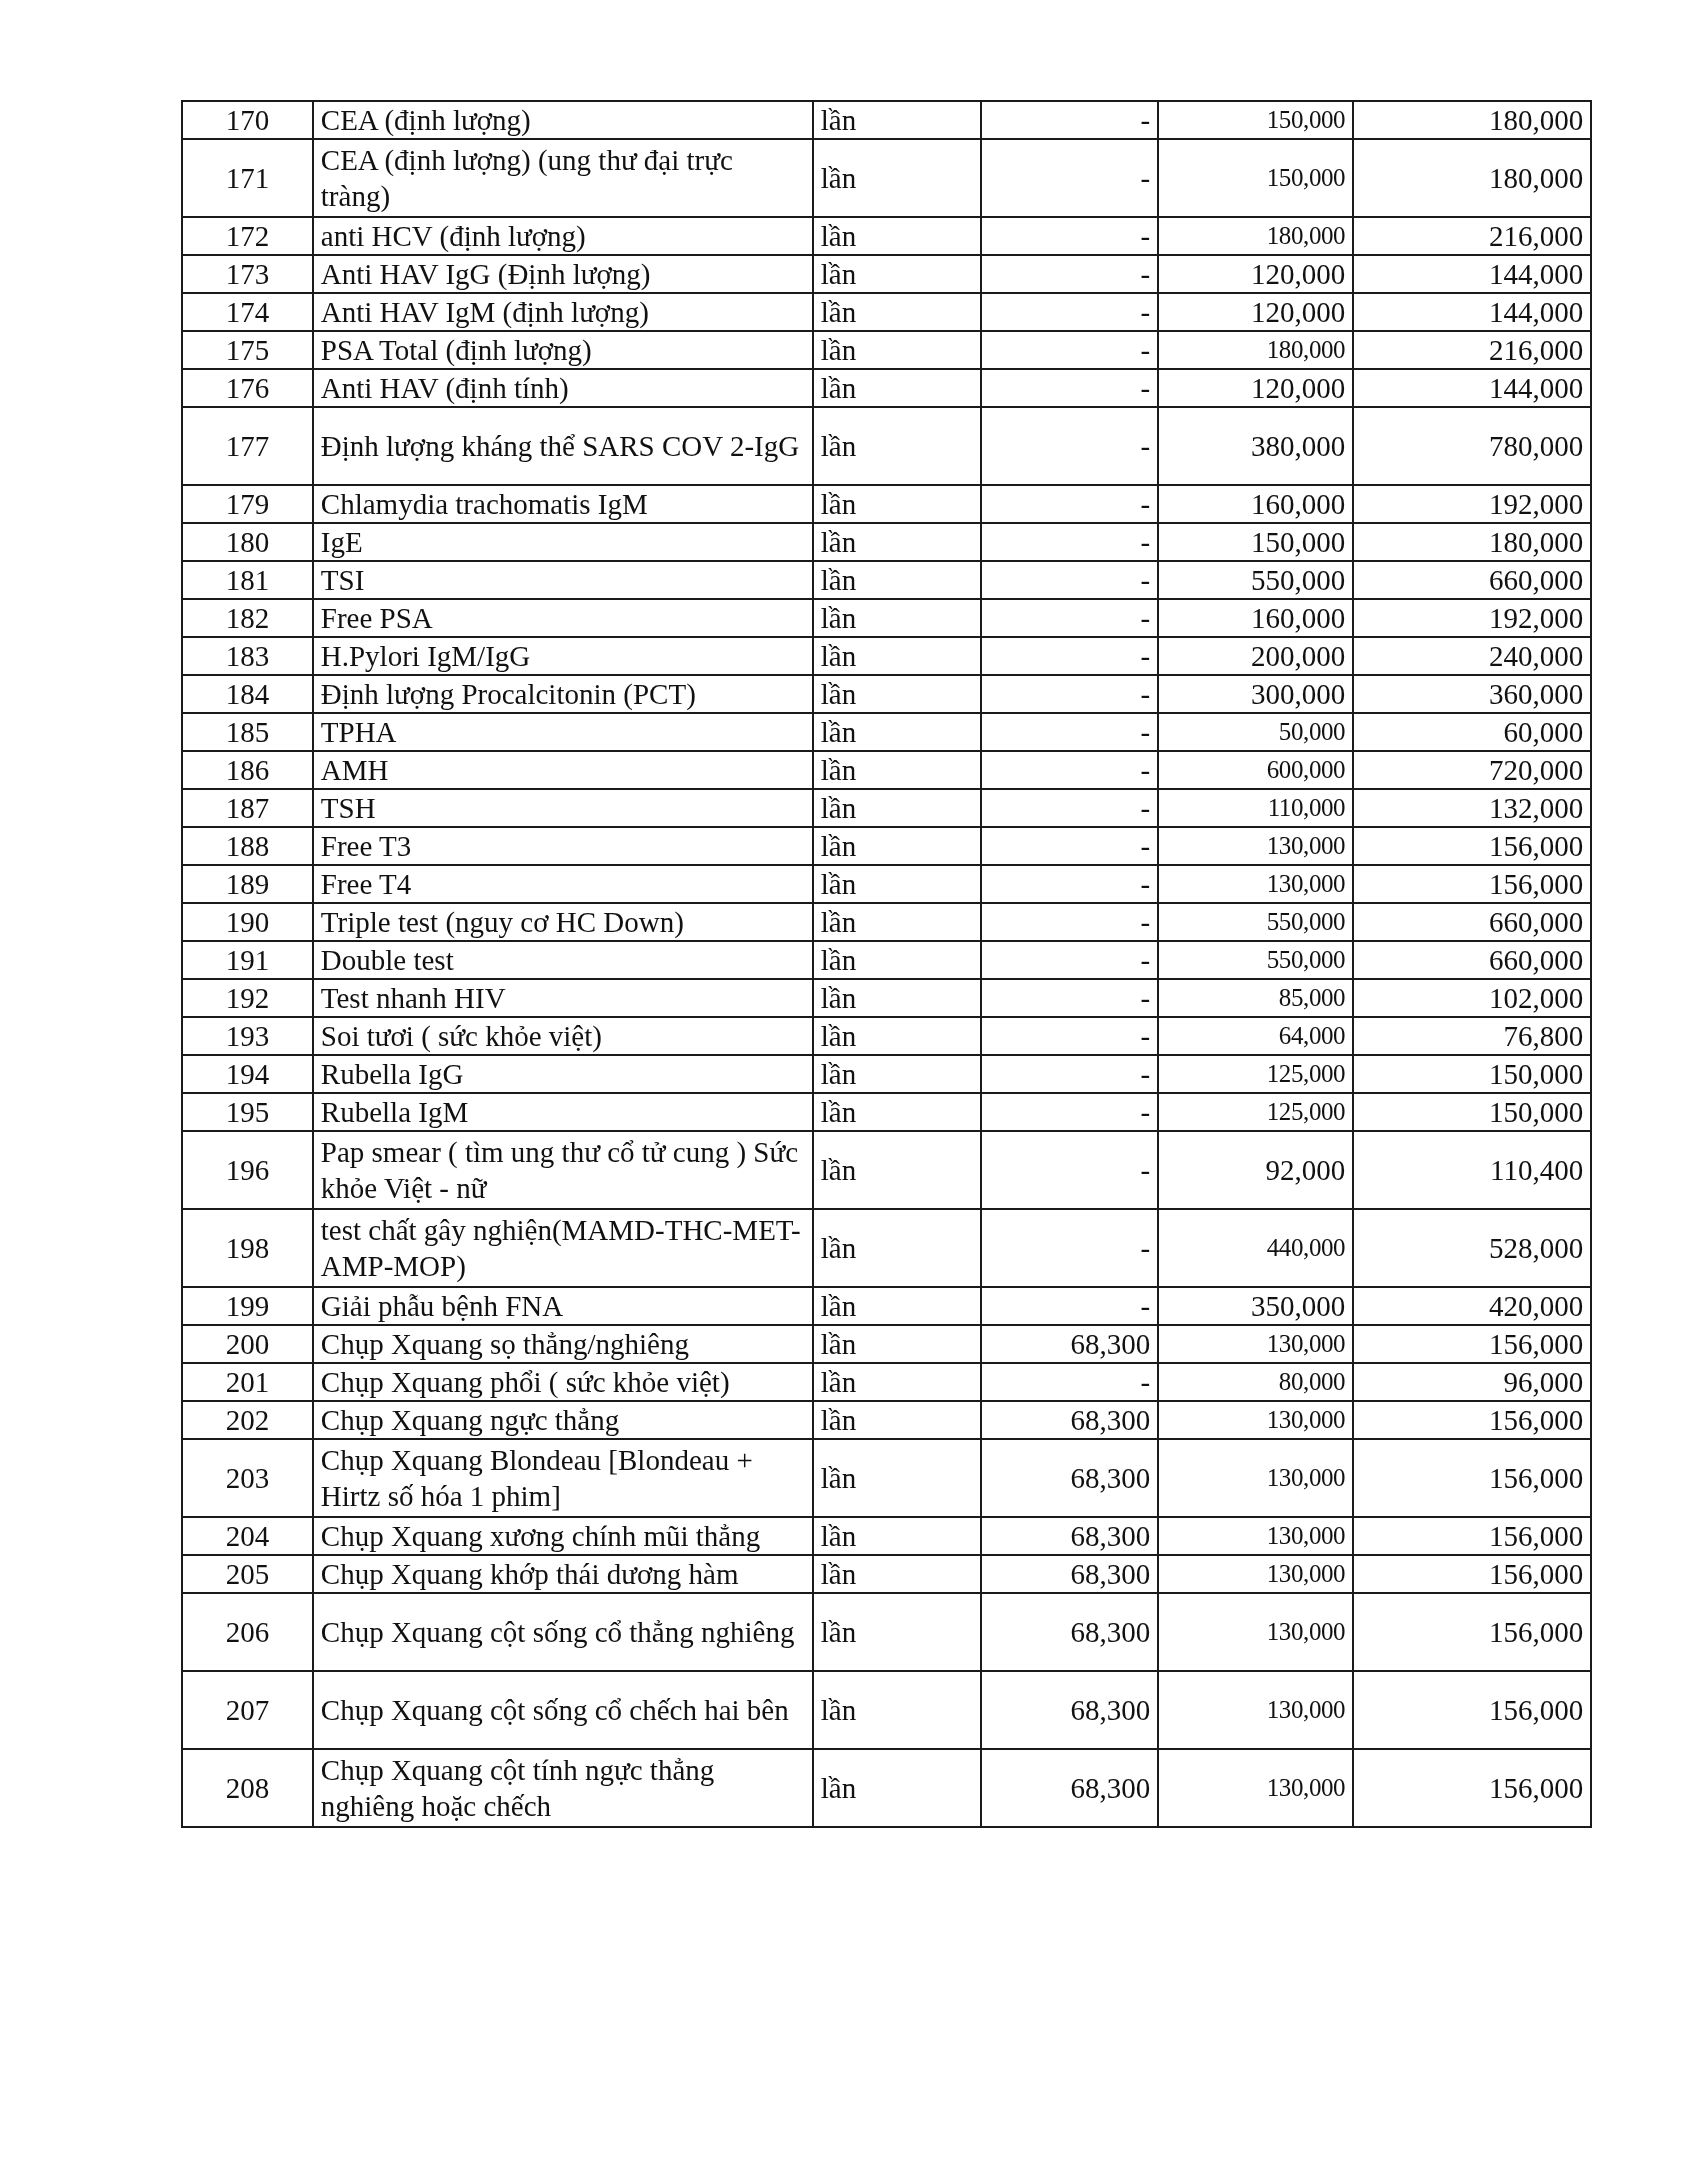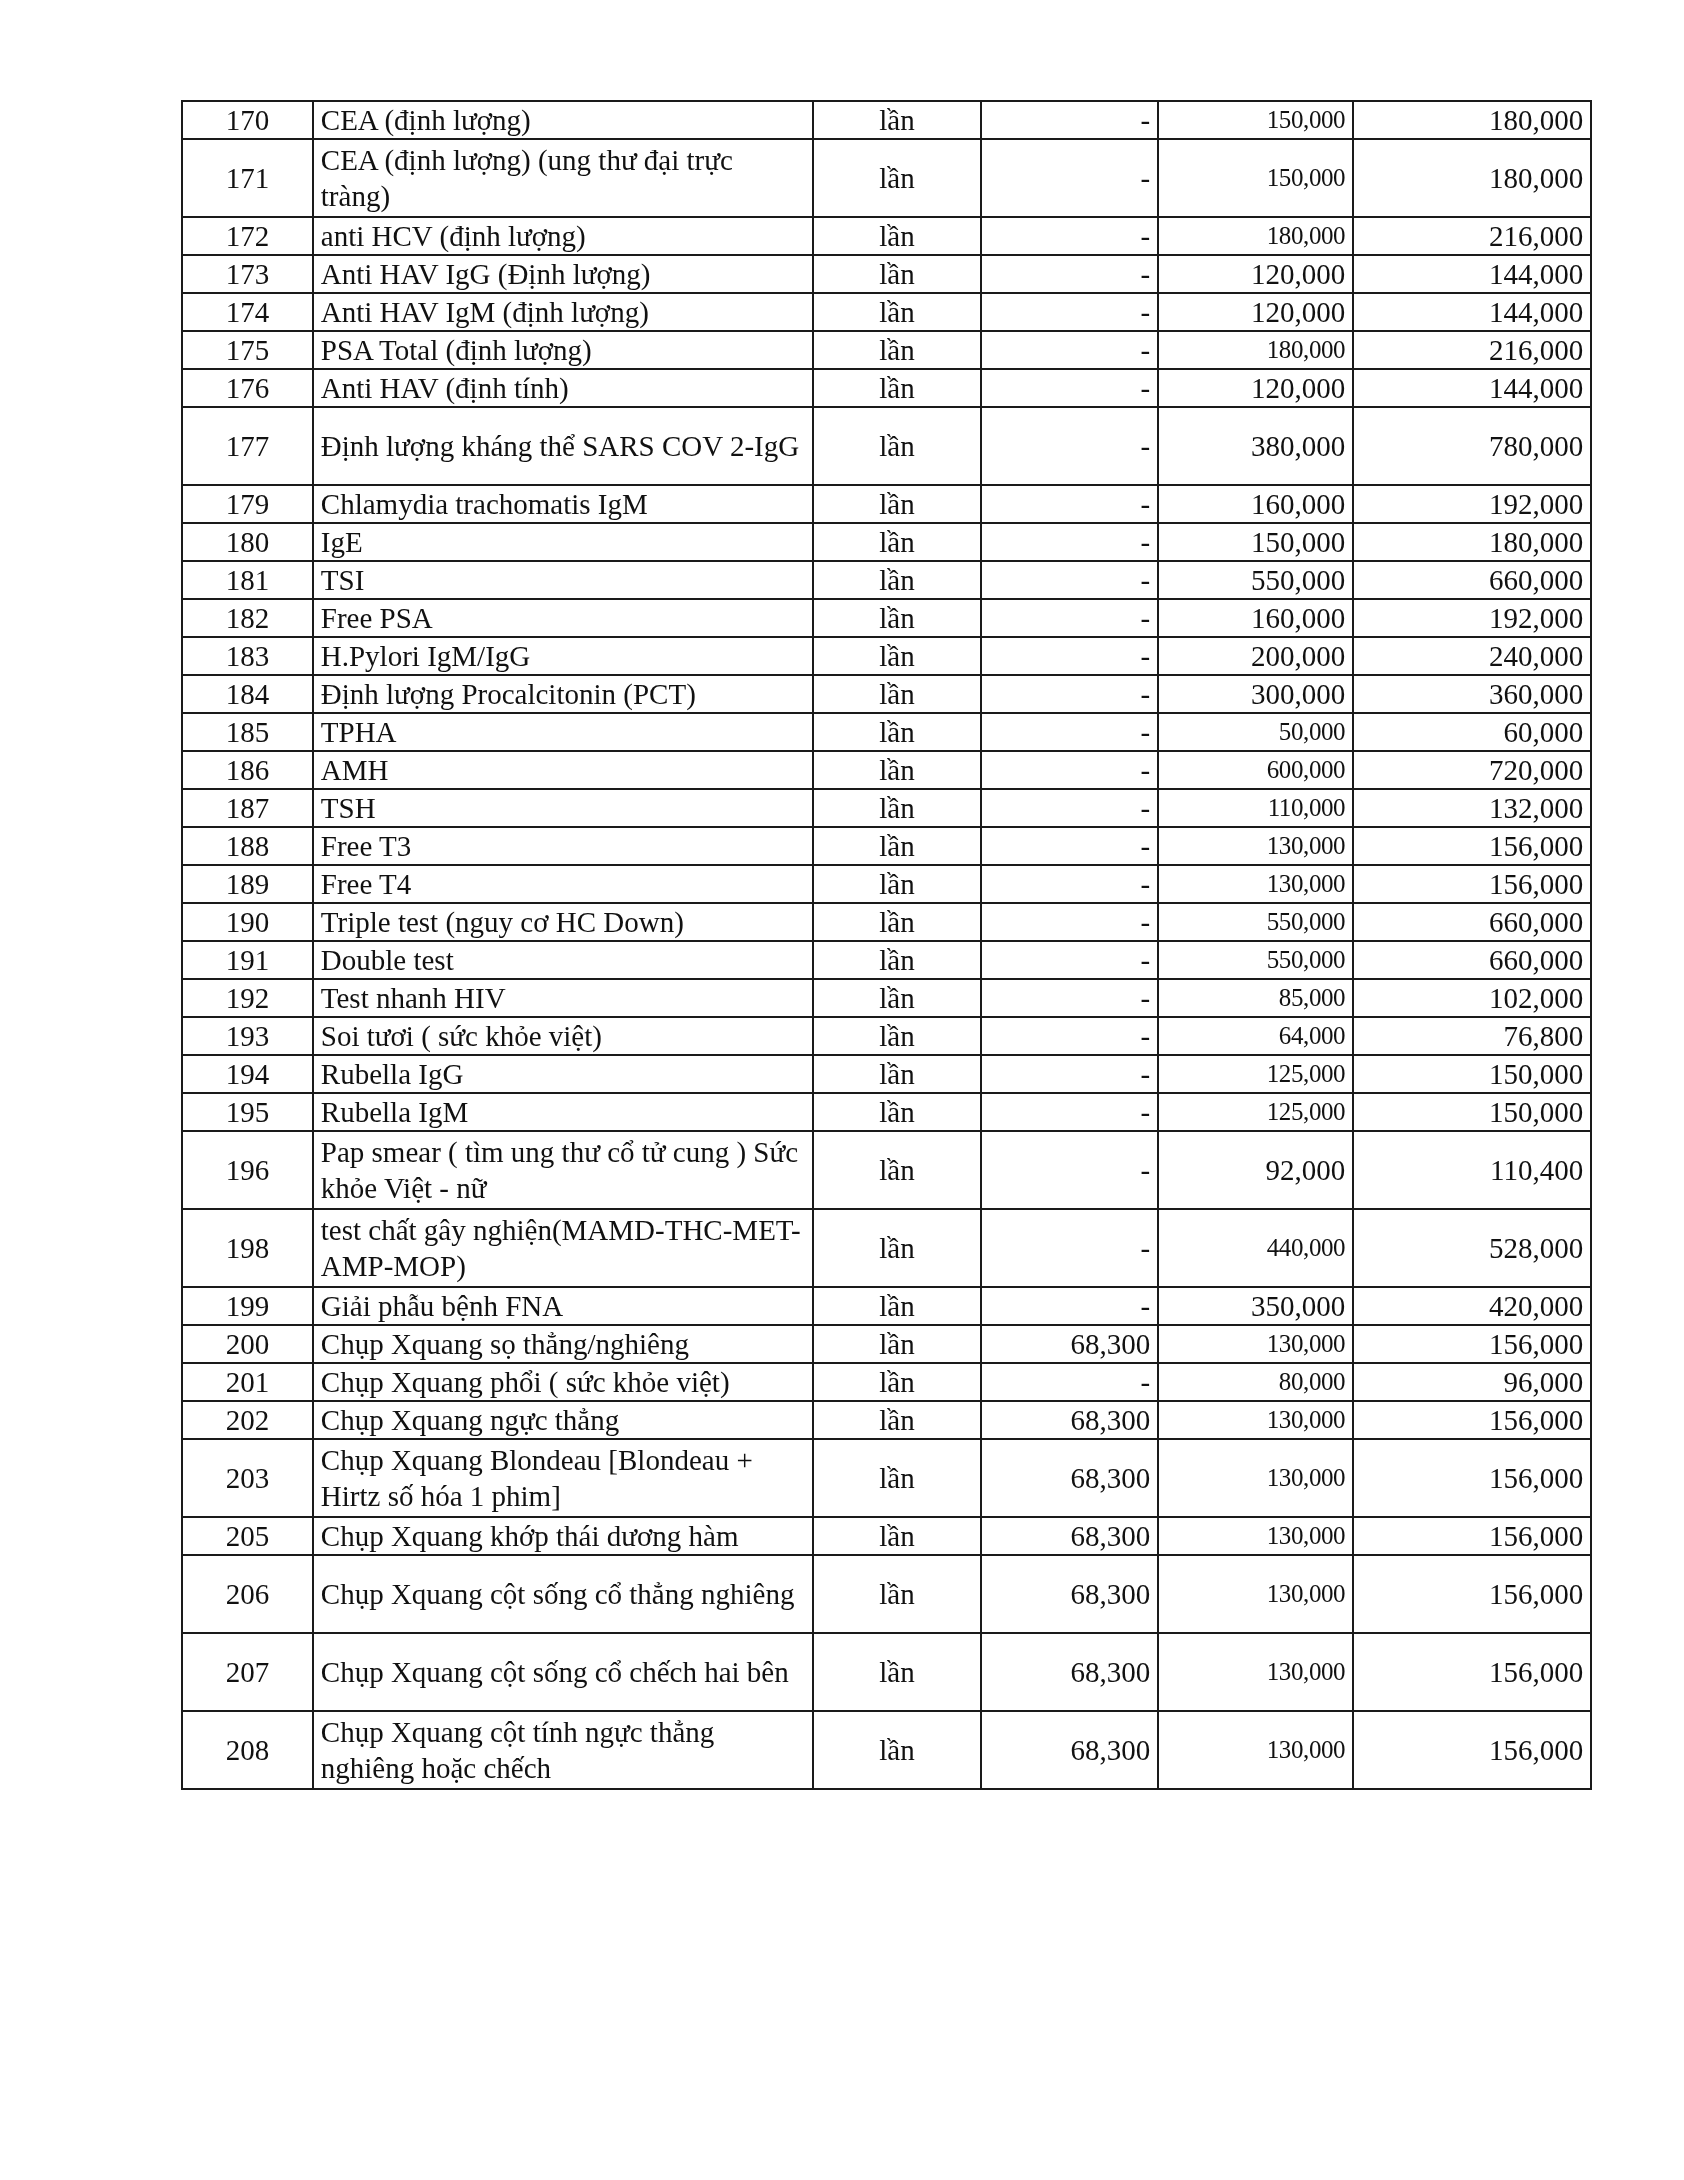--- a/index.html
+++ b/index.html
@@ -18,21 +18,21 @@
     border: 2.1px solid #1a1a1a;
     padding: 0 6.8px;
     line-height: 36px;
     vertical-align: middle;
     overflow: hidden;
   }
   tr.single td { height: 36px; }
   tr.double td { height: 76px; }
   td.c-stt { text-align: center; }
   td.c-name { text-align: left; padding-left: 5.1px; }
-  td.c-unit { text-align: center; }
+  td.c-unit { }
   td.c-bhyt { text-align: right; padding-right: 32px; }
   td.c-price { text-align: right; padding-right: 12px; }
   td.c-price.small { font-size: 25px; letter-spacing: -0.4px; }
   td.c-total { text-align: right; padding-right: 15.3px; }
 </style>
 </head>
 <body>
 
 <div class="page">
   <table class="price-table">
@@ -295,20 +295,28 @@
         </tr>
         <tr class="double">
           <td class="c-stt">203</td>
           <td class="c-name">Chụp Xquang Blondeau [Blondeau + Hirtz số hóa 1 phim]</td>
           <td class="c-unit">lần</td>
           <td class="c-bhyt">68,300</td>
           <td class="c-price small">130,000</td>
           <td class="c-total">156,000</td>
         </tr>
         <tr class="single">
+          <td class="c-stt">204</td>
+          <td class="c-name">Chụp Xquang xương chính mũi thẳng</td>
+          <td class="c-unit">lần</td>
+          <td class="c-bhyt">68,300</td>
+          <td class="c-price small">130,000</td>
+          <td class="c-total">156,000</td>
+        </tr>
+        <tr class="single">
           <td class="c-stt">205</td>
           <td class="c-name">Chụp Xquang khớp thái dương hàm</td>
           <td class="c-unit">lần</td>
           <td class="c-bhyt">68,300</td>
           <td class="c-price small">130,000</td>
           <td class="c-total">156,000</td>
         </tr>
         <tr class="double">
           <td class="c-stt">206</td>
           <td class="c-name">Chụp Xquang cột sống cổ thẳng nghiêng</td>

